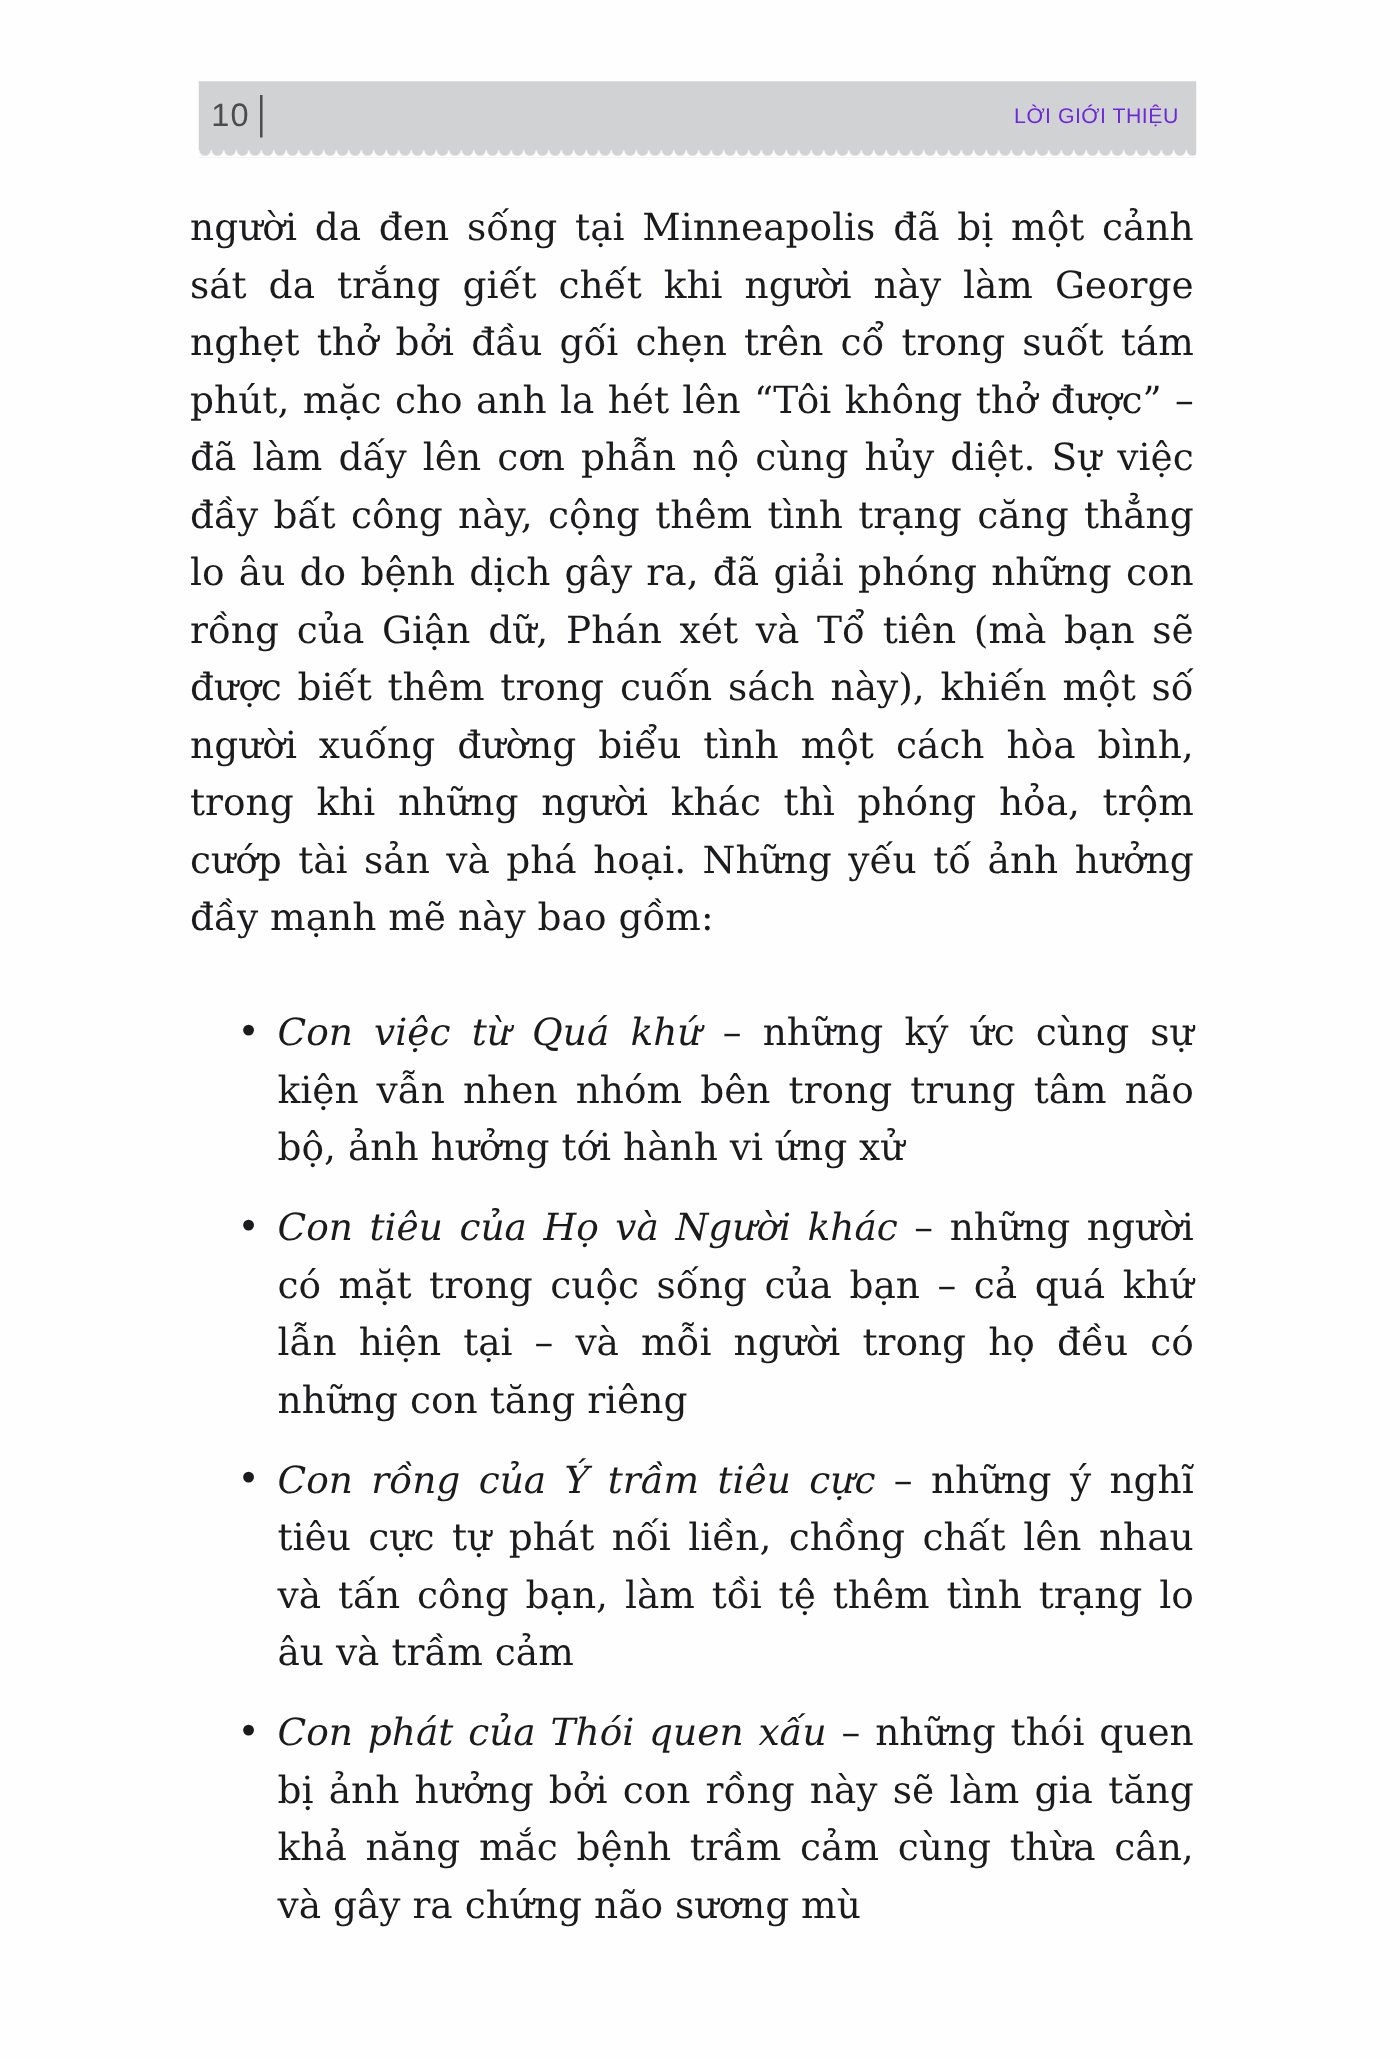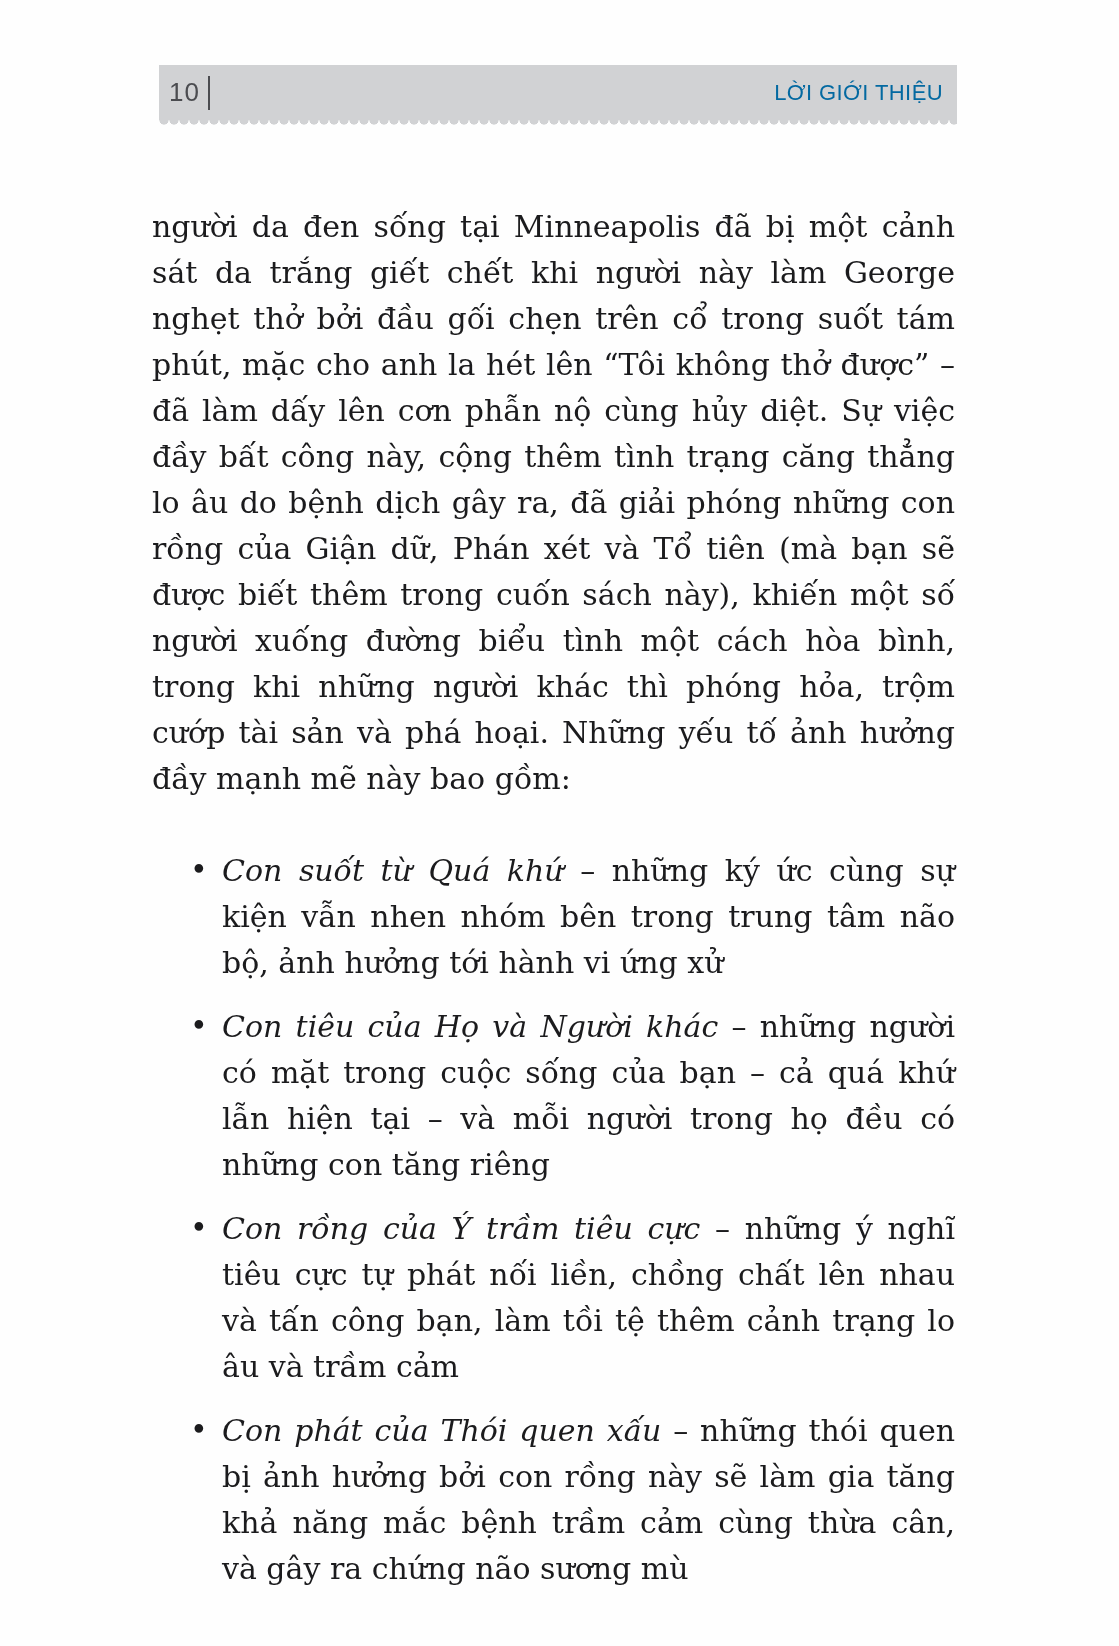--- a/index.html
+++ b/index.html
@@ -52,35 +52,34 @@
     font-size: 26px;
     color: #4b4c50;
     letter-spacing: 1px;
   }
   .sep {
     width: 2px;
     height: 34px;
     background: #4b4c50;
   }
   .head-title {
-    font-size: 22px;
-    color: #0369a1;
+    font-size: 17px;
+    color: #6d28d9;
     letter-spacing: 0.4px;
   }
   
   .body-text {
     position: absolute;
     left: 152px;
     top: 160px;
     width: 803px;
     color: #1b1b1d;
     font-size: 30px;
     line-height: 46px;
     text-align: justify;
-    margin-top: 44px;
   }
   .para { margin: 0; }
   .dragon-list {
     list-style: none;
     margin: 46px 0 0 0;
     padding: 0;
   }
   .dragon-list li {
     position: relative;
     padding-left: 70px;
@@ -108,27 +107,27 @@
     </div>
     <span class="head-title">LỜI GIỚI THIỆU</span>
   </header>
 
   <main class="body-text">
 
     <p class="para">người da đen sống tại Minneapolis đã bị một cảnh sát da trắng giết chết khi người này làm George nghẹt thở bởi đầu gối chẹn trên cổ trong suốt tám phút, mặc cho anh la hét lên “Tôi không thở được” – đã làm dấy lên cơn phẫn nộ cùng hủy diệt. Sự việc đầy bất công này, cộng thêm tình trạng căng thẳng lo âu do bệnh dịch gây ra, đã giải phóng những con rồng của Giận dữ, Phán xét và Tổ tiên (mà bạn sẽ được biết thêm trong cuốn sách này), khiến một số người xuống đường biểu tình một cách hòa bình, trong khi những người khác thì phóng hỏa, trộm cướp tài sản và phá hoại. Những yếu tố ảnh hưởng đầy mạnh mẽ này bao gồm:</p>
 
     <ul class="dragon-list">
       <li>
-        <span class="dot">•</span><span class="lead">Con suốt từ Quá khứ</span><span> – những ký ức cùng sự kiện vẫn nhen nhóm bên trong trung tâm não bộ, ảnh hưởng tới hành vi ứng xử</span>
+        <span class="dot">•</span><span class="lead">Con việc từ Quá khứ</span><span> – những ký ức cùng sự kiện vẫn nhen nhóm bên trong trung tâm não bộ, ảnh hưởng tới hành vi ứng xử</span>
       </li>
       <li>
         <span class="dot">•</span><span class="lead">Con tiêu của Họ và Người khác</span><span> – những người có mặt trong cuộc sống của bạn – cả quá khứ lẫn hiện tại – và mỗi người trong họ đều có những con tăng riêng</span>
       </li>
       <li>
-        <span class="dot">•</span><span class="lead">Con rồng của Ý trầm tiêu cực</span><span> – những ý nghĩ tiêu cực tự phát nối liền, chồng chất lên nhau và tấn công bạn, làm tồi tệ thêm cảnh trạng lo âu và trầm cảm</span>
+        <span class="dot">•</span><span class="lead">Con rồng của Ý trầm tiêu cực</span><span> – những ý nghĩ tiêu cực tự phát nối liền, chồng chất lên nhau và tấn công bạn, làm tồi tệ thêm tình trạng lo âu và trầm cảm</span>
       </li>
       <li>
         <span class="dot">•</span><span class="lead">Con phát của Thói quen xấu</span><span> – những thói quen bị ảnh hưởng bởi con rồng này sẽ làm gia tăng khả năng mắc bệnh trầm cảm cùng thừa cân, và gây ra chứng não sương mù</span>
       </li>
     </ul>
 
   </main>
 
 </div>
 

